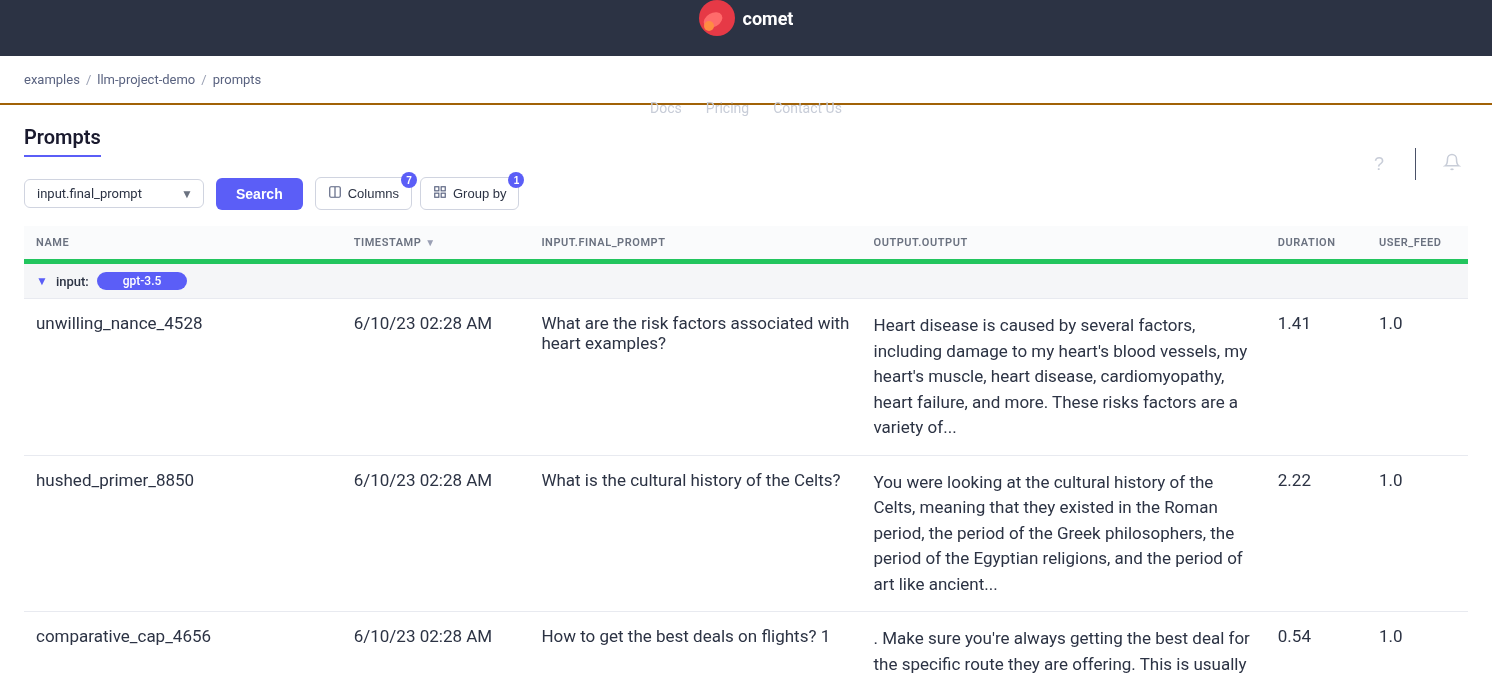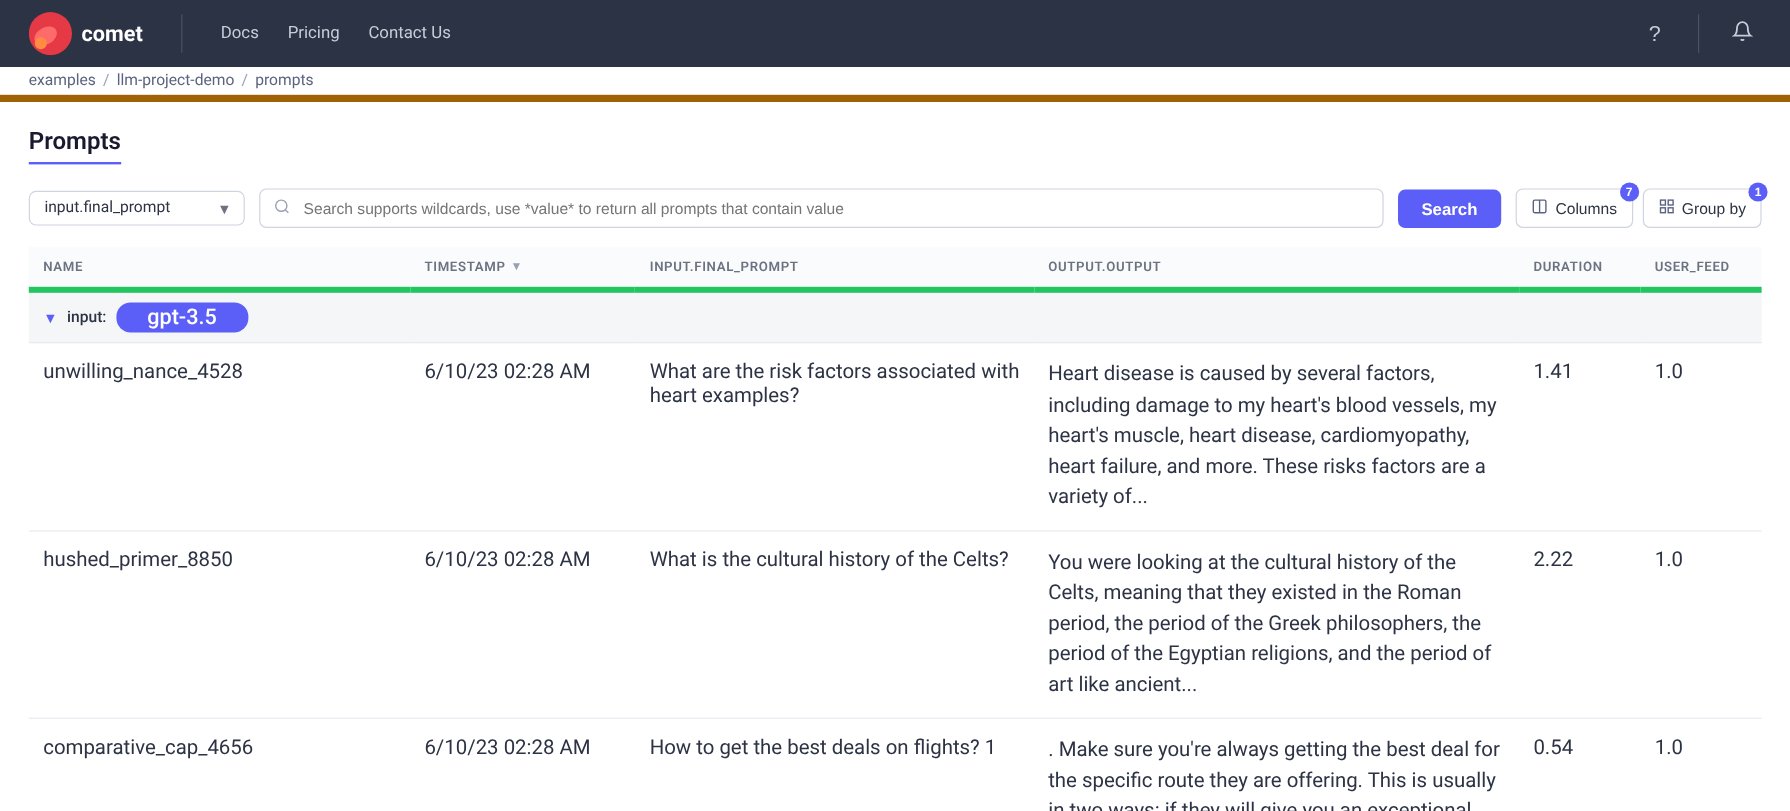--- a/index.html
+++ b/index.html
@@ -6,20 +6,21 @@
     body { font-family: -apple-system, BlinkMacSystemFont, 'Segoe UI', Roboto, sans-serif; background: #f5f6f8; color: #1a1a2e; font-size: 14px; }
 
     
     .navbar {
       background: #2c3344;
       display: flex;
       align-items: center;
       height: 56px;
       padding: 0 24px;
       gap: 32px;
+      flex-direction: column;
     }
     .navbar-brand {
       display: flex;
       align-items: center;
       gap: 8px;
       color: white;
       font-weight: 700;
       font-size: 18px;
     }
     .logo-icon {
@@ -66,22 +67,22 @@
       height: 32px;
       background: #4a5168;
     }
 
     
     .page-container {
       background: white;
       min-height: calc(100vh - 56px);
     }
     .breadcrumb-bar {
-      padding: 4px 24px;
-      border-bottom: 6px solid #a16207;
+      padding: 16px 24px;
+      border-bottom: 2px solid #a16207;
       background: white;
     }
     .breadcrumb {
       display: flex;
       align-items: center;
       gap: 6px;
       color: #5a6380;
       font-size: 13px;
     }
     .breadcrumb-link {
@@ -261,21 +262,21 @@
     }
     .group-label {
       font-weight: 500;
       color: #2c3344;
     }
     .group-tag {
       background: #5b5ef7;
       color: white;
       border-radius: 12px;
       padding: 2px 26px;
-      font-size: 18px;
+      font-size: 12px;
       font-weight: 500;
     }
 
     .name-cell {
       color: #2c3344;
       font-size: 13px;
     }
     .output-cell {
       color: #3a4060;
       font-size: 13px;
@@ -333,29 +334,20 @@
 
   <div class="page-content">
     <div class="page-title-row">
       <h1 class="page-title">Prompts</h1>
     </div>
 
     <div class="toolbar">
       <div class="dropdown-select">
         <span class="dropdown-select-value">input.final_prompt</span>
         <span class="dropdown-chevron">▼</span>
-      </div>
-      <div class="search-container">
-        <span class="search-icon-inner">
-          <svg width="14" height="14" viewBox="0 0 24 24" fill="none" stroke="#9aa0b4" stroke-width="2">
-            <circle cx="11" cy="11" r="8"></circle>
-            <path d="m21 21-4.35-4.35"></path>
-          </svg>
-        </span>
-        <input class="search-input" type="text" placeholder="Search supports wildcards, use *value* to return all prompts that contain value" style="">
       </div>
       <button class="search-btn">Search</button>
       <div class="toolbar-right">
         <button class="columns-btn">
           <span class="btn-icon">
             <svg width="14" height="14" viewBox="0 0 24 24" fill="none" stroke="#5a6380" stroke-width="2">
               <path d="M12 3h7a2 2 0 0 1 2 2v14a2 2 0 0 1-2 2h-7m0-18H5a2 2 0 0 0-2 2v14a2 2 0 0 0 2 2h7m0-18v18"></path>
             </svg>
           </span>
           <span>Columns</span>

